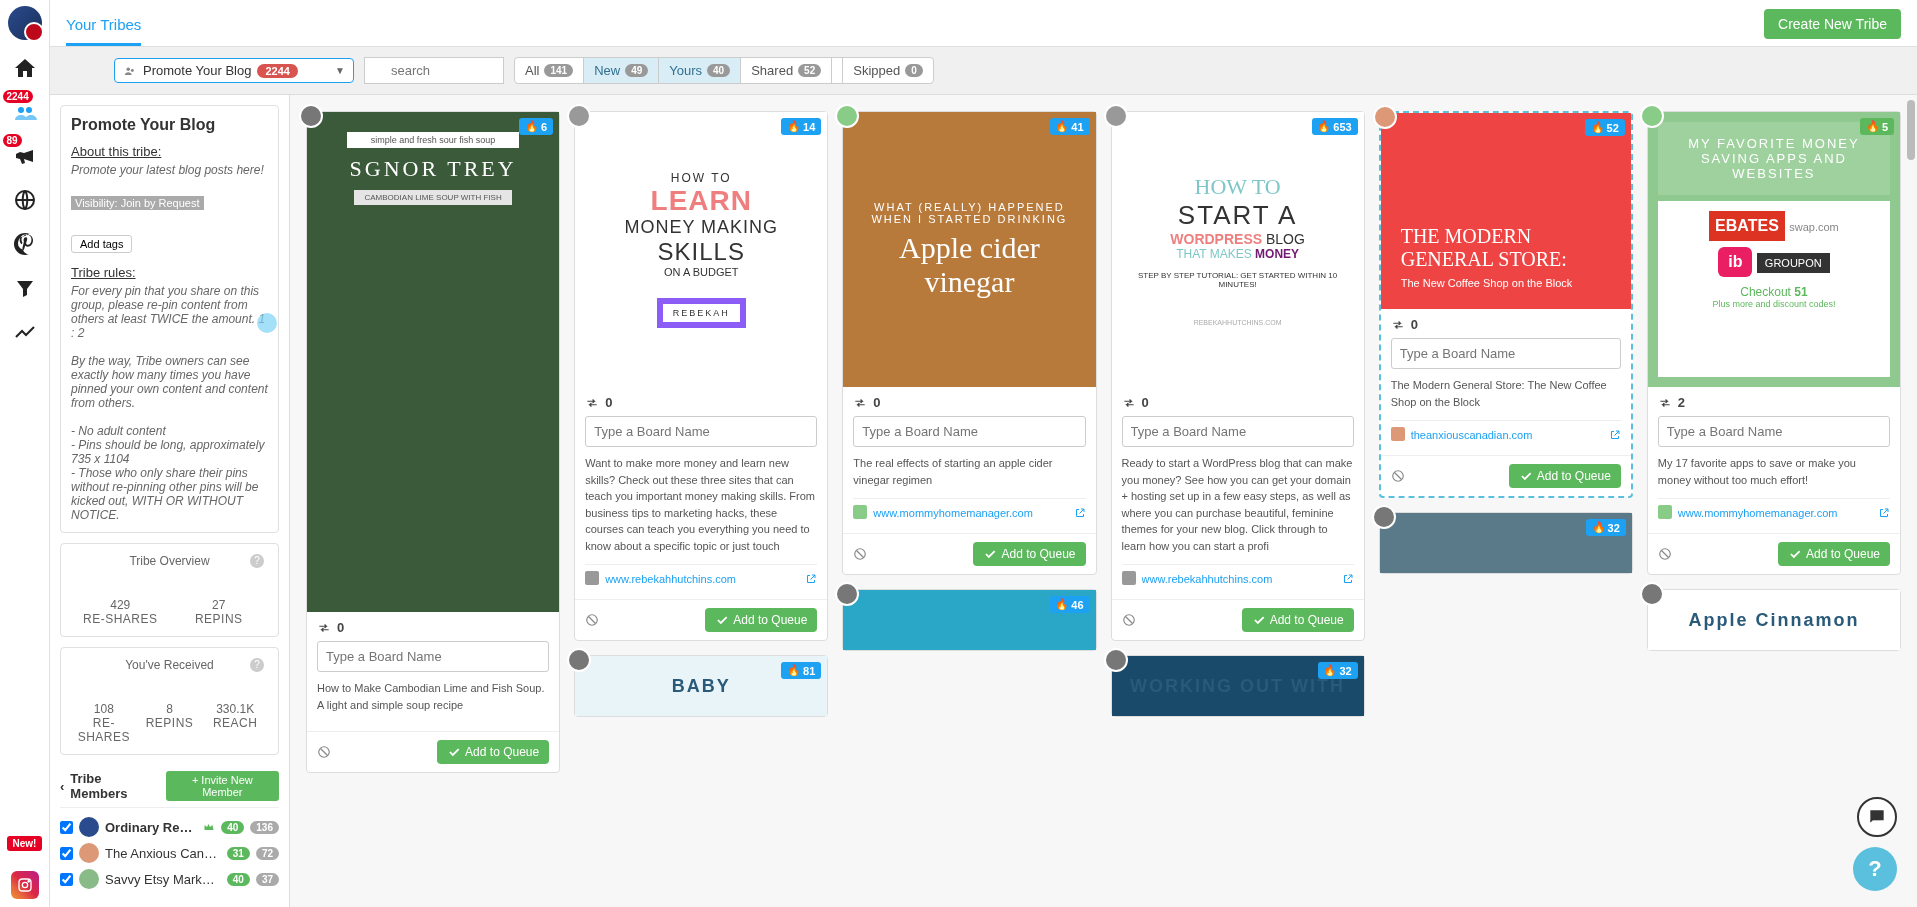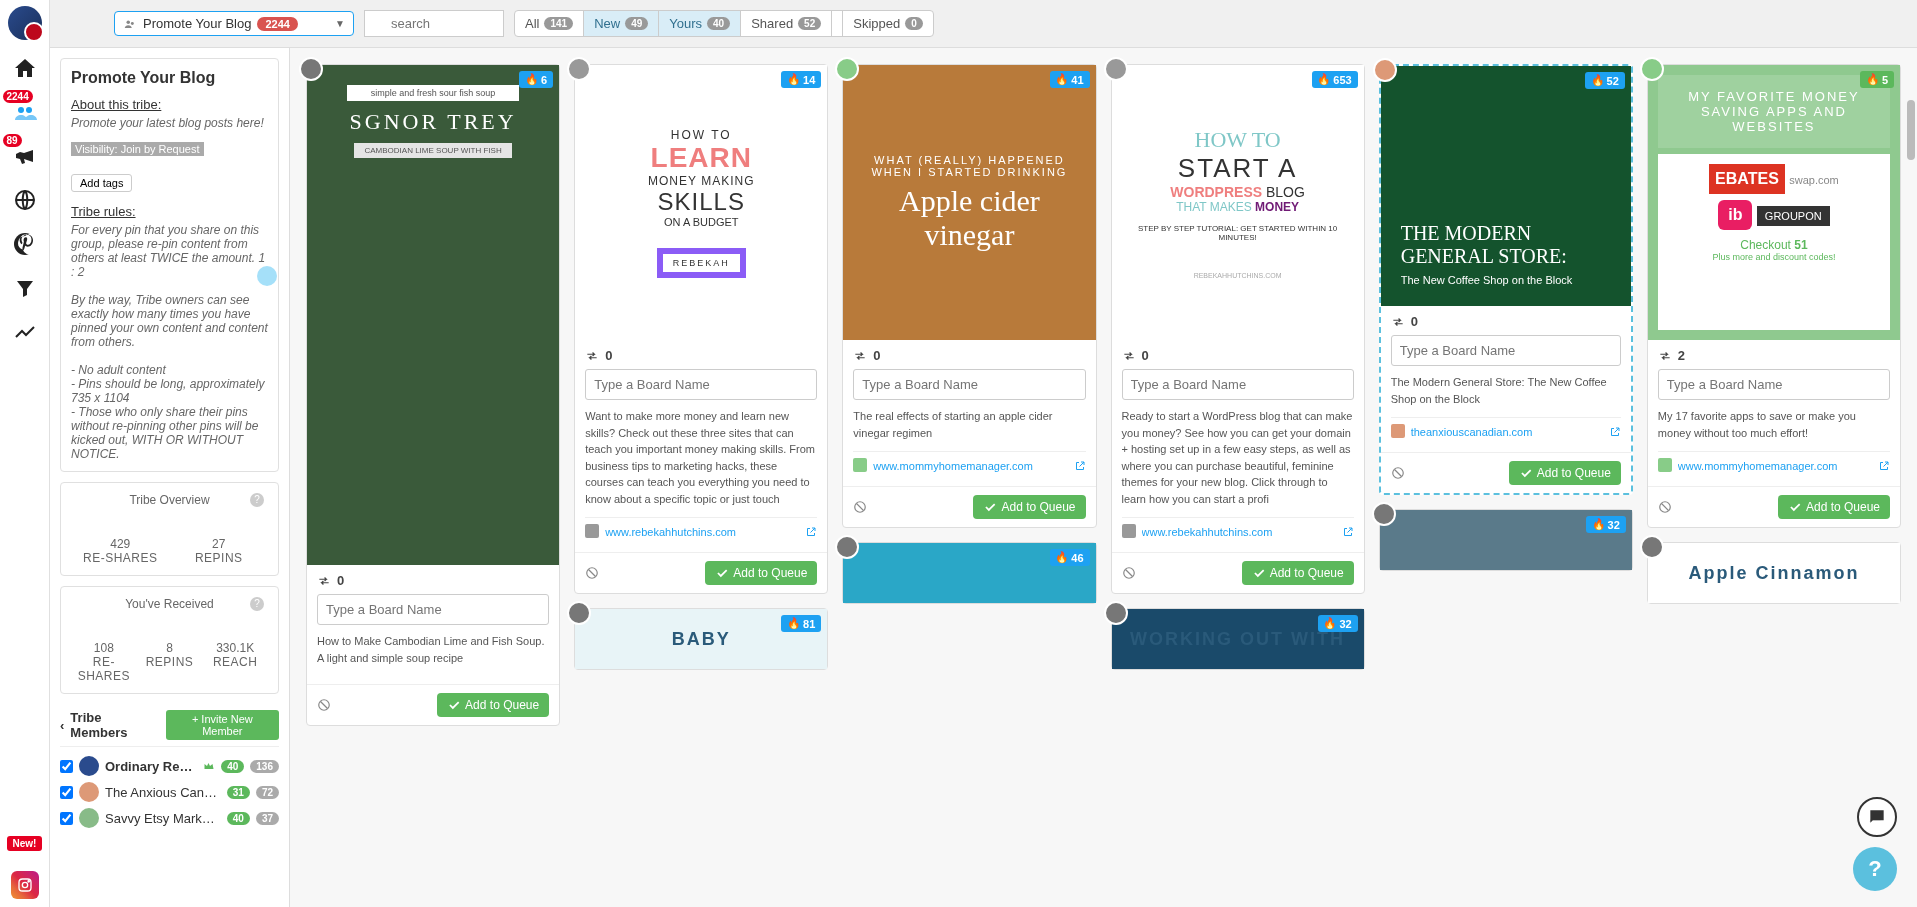--- a/index.html
+++ b/index.html
@@ -40,21 +40,21 @@
 .body { display:flex; flex:1; overflow:hidden;}
 
 
 .sidebar { width:240px; background:#fff; border-right:1px solid #ddd; overflow-y:auto; padding:10px; position:relative;}
 .sidebar::-webkit-scrollbar{width:8px;} .sidebar::-webkit-scrollbar-thumb{background:#ccc;border-radius:4px;}
 .sb-card { border:1px solid #e0e0e0; border-radius:4px; padding:10px; margin-bottom:10px;}
 .sb-card h3{ font-size:16px; font-weight:bold; margin-bottom:10px;}
 .sb-card h4{ font-size:13px; text-decoration:underline; margin-bottom:4px; font-weight:normal;}
 .sb-card p, .sb-card div{ font-size:12px; color:#666;}
 .sb-card em{ font-style:italic;}
-.visibility{ background:#aaa; color:#fff; padding:1px 4px; font-size:11px; display:inline-block; margin:12px 0;}
+.visibility{ background:#aaa; color:#fff; padding:1px 4px; font-size:11px; display:inline-block; margin:19px 0;}
 .addtags{ border:1px solid #ccc; background:#fff; padding:2px 8px; font-size:11px; border-radius:3px; cursor:pointer; margin:6px 0;}
 .pulse{ position:absolute; right:12px; top:218px; width:20px; height:20px; background:#7fd3f7; border-radius:50%; opacity:.7;}
 .statrow{ display:flex; text-align:center;}
 .statcol{ flex:1;margin-top:24px;}
 .statn{ font-size:20px; color:#333;}
 .statl{ font-size:9px; color:#999; text-transform:uppercase; letter-spacing:.5px;}
 .stathdr{ text-align:center; font-size:12px; color:#666; margin-bottom:6px; position:relative;}
 .qmark{ position:absolute; right:4px; top:0; width:14px; height:14px; background:#ccc; color:#fff; border-radius:50%; font-size:10px; line-height:14px; text-align:center;}
 
 .members-hdr{ display:flex; align-items:center; gap:6px; font-size:13px; font-weight:bold; padding:6px 0; border-bottom:1px solid #eee; margin-bottom:6px;}
@@ -154,20 +154,26 @@
     <div class="instaicon">
       <svg width="16" height="16" viewBox="0 0 24 24" fill="none" stroke="#fff" stroke-width="2">
           <rect x="3" y="3" width="18" height="18" rx="5"></rect>
           <circle cx="12" cy="12" r="4"></circle>
           <circle cx="17.5" cy="6.5" r="1" fill="#fff"></circle>
         </svg>
     </div>
   </div>
 
   <div class="main">
+    <div class="topbar">
+      <div class="tabs">
+        <div class="tab active">Your Tribes</div>
+      </div>
+      <button class="btn-green">Create New Tribe</button>
+    </div>
 
     <div class="filterrow">
       <div class="tribe-select">
         <svg width="14" height="14" viewBox="0 0 24 24" fill="#888">
             <circle cx="9" cy="9" r="3"></circle>
             <circle cx="16" cy="11" r="2.5"></circle>
             <path d="M3 19c0-3 3-5 6-5s6 2 6 5z"></path>
           </svg>
         <span style="font-size:13px;">Promote Your Blog</span>
         <span class="count">2244</span>
@@ -326,21 +332,21 @@
               </div>
             </div>
             <div class="col">
               <div class="card">
     <div class="cav" style="background:#999"></div>
     <div class="fire ">🔥<span>14</span></div>
     <div class="pimg" style="height:275px;background:#fafafa;">
                   <div class="pin-overlay white">
                     <div style="font-size:12px;letter-spacing:2px;">HOW TO</div>
                     <div class="pin-text-big"><span class="pin-text-accent">LEARN</span></div>
-                    <div style="font-size:12px;letter-spacing:1px;">MONEY MAKING</div>
+                    <div style="font-size:18px;letter-spacing:1px;">MONEY MAKING</div>
                     <div class="pin-text-big" style="font-size:24px;">SKILLS</div>
                     <div style="font-size:11px;">ON A BUDGET</div>
                     <div style="margin-top:20px;font-size:9px;letter-spacing:2px;border:6px solid #8b5cf6;padding:4px 10px;">REBEKAH</div>
                   </div>
                 </div>
     <div class="meta">
       <div class="repin">
                     <svg viewBox="0 0 24 24" fill="none" stroke="currentColor" stroke-width="2">
                       <path d="M4 9h12l-3-3m3 3l-3 3M20 15H8l3 3m-3-3l3-3"></path>
                     </svg>
@@ -468,21 +474,21 @@
               <div class="card">
                 <div class="cav"></div>
     <div class="fire">🔥<span>32</span></div>
     <div class="pimg" style="height:60px;background:#1a4a6a;color:#2a5a7a;font-size:18px;font-weight:bold;letter-spacing:2px;">WORKING OUT WITH</div>
               </div>
             </div>
             <div class="col">
               <div class="card blue">
     <div class="cav" style="background:#d97"></div>
     <div class="fire ">🔥<span>52</span></div>
-    <div class="pimg" style="height:240px;background:#14532d;">
+    <div class="pimg" style="height:196px;background:#ef4444;">
                   <div class="pin-overlay" style="color:#fff;justify-content:flex-end;align-items:flex-start;text-align:left;">
                     <div style="font-size:20px;font-family:serif;">THE MODERN GENERAL STORE:</div>
                     <div style="font-size:11px;margin-top:6px;">The New Coffee Shop on the Block</div>
                   </div>
                 </div>
     <div class="meta">
       <div class="repin">
                     <svg viewBox="0 0 24 24" fill="none" stroke="currentColor" stroke-width="2">
                       <path d="M4 9h12l-3-3m3 3l-3 3M20 15H8l3 3m-3-3l3-3"></path>
                     </svg>

